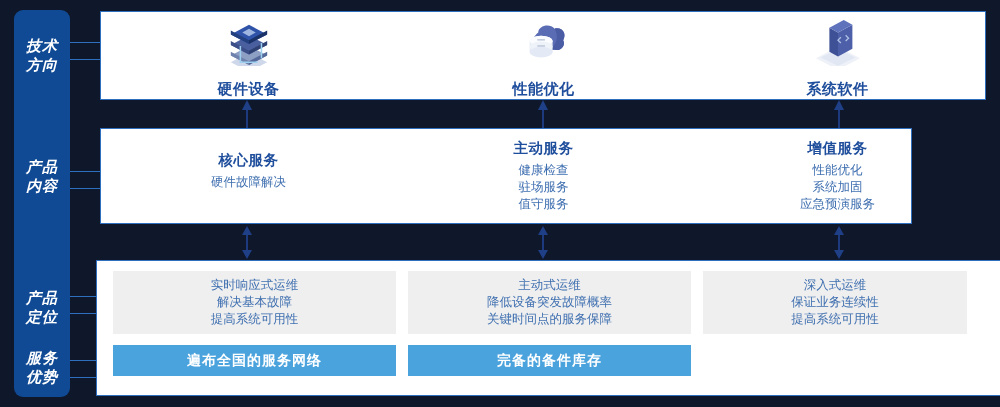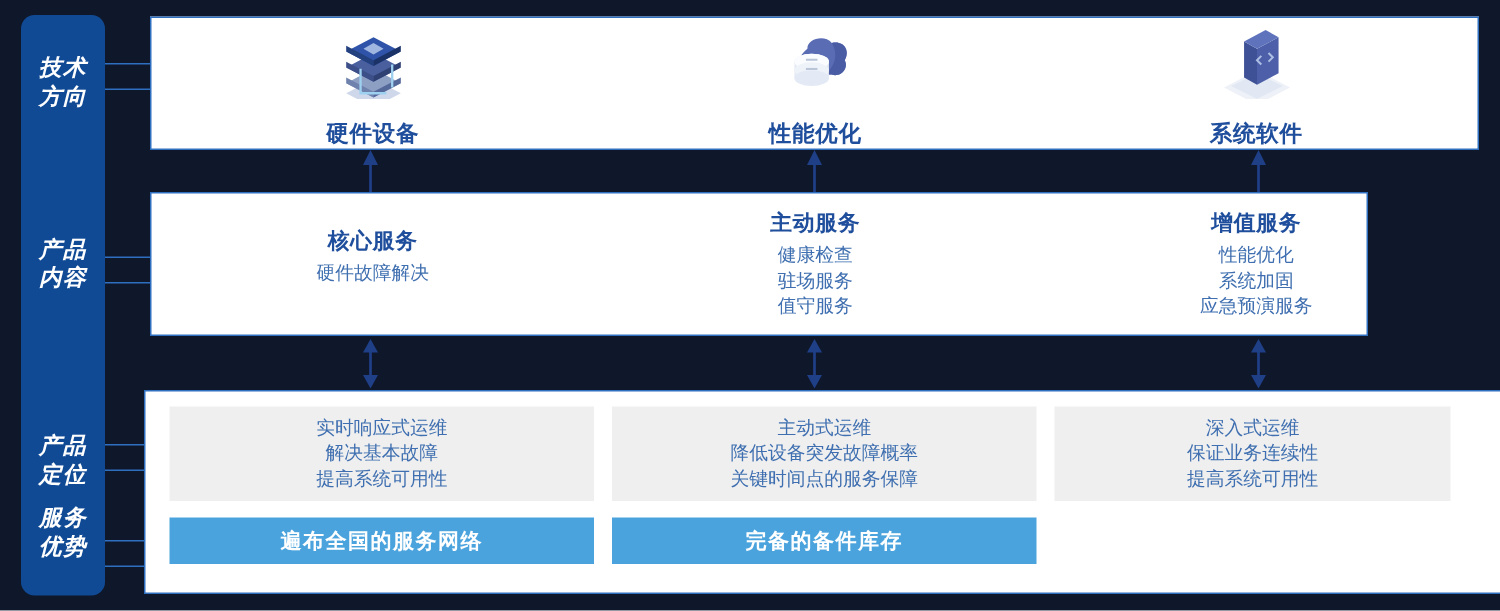--- a/index.html
+++ b/index.html
@@ -37,21 +37,21 @@
     font-style: italic;
     font-size: 15px;
     line-height: 19px;
     text-align: center;
     letter-spacing: 1px;
     white-space: pre-line;
   }
   .rail-label.l1 { top: 26px; }
   .rail-label.l2 { top: 147px; }
   .rail-label.l3 { top: 278px; }
-  .rail-label.l4 { top: 326px; }
+  .rail-label.l4 { top: 338px; }
 
   
   .conn {
     position: absolute;
     height: 0;
     border-top: 1.6px solid #2f6fbf;
     left: 70px;
   }
 
   

